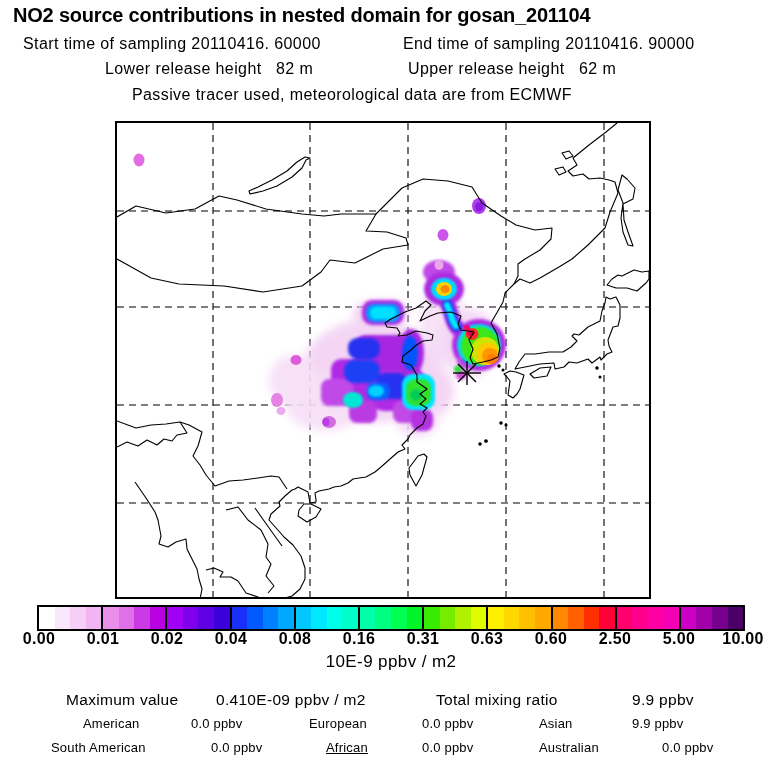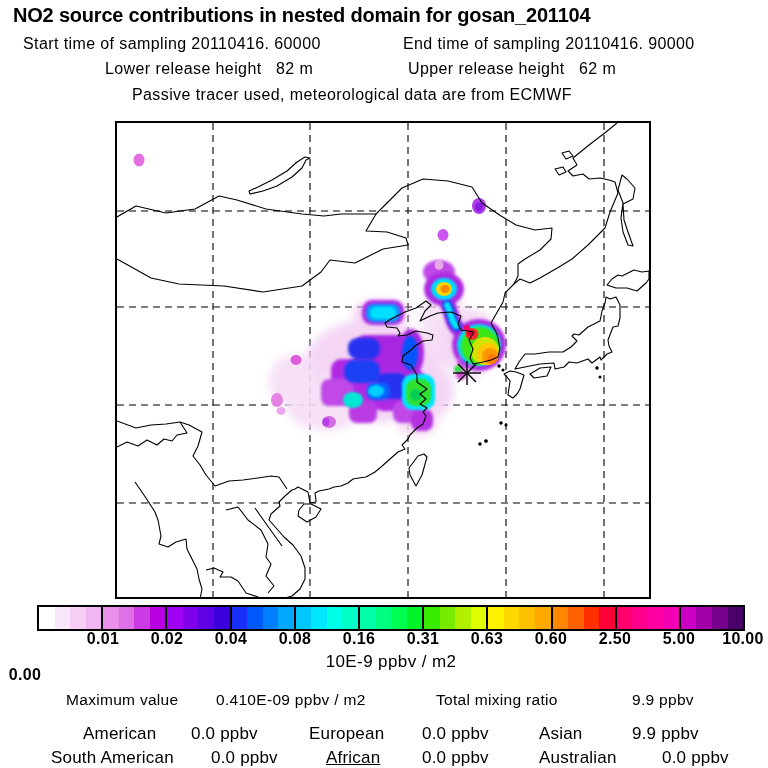--- a/index.html
+++ b/index.html
@@ -9,21 +9,21 @@
   .hline{font-size:16px;letter-spacing:0.4px;}
   .map-frame{position:absolute;left:115px;top:121px;width:532px;height:474px;border:2px solid #000;background:#fff;}
   .cbar{position:absolute;left:37px;top:605px;width:704px;height:22px;border:2px solid #000;display:flex;}
   .cb-seg{flex:1;display:flex;border-right:2px solid #000;}
   .cb-seg:last-child{border-right:none;}
   .cb-cell{flex:1;}
   .cb-labels{position:absolute;left:0;top:630px;width:768px;height:18px;}
   .cb-label{position:absolute;transform:translateX(-50%);font-size:16px;font-weight:bold;letter-spacing:0.3px;white-space:pre;}
   .cb-unit{position:absolute;left:37px;top:652px;width:708px;text-align:center;font-size:17px;letter-spacing:0.4px;}
   .stat1{font-size:15.5px;letter-spacing:0.3px;}
-  .stat2{font-size:17px;letter-spacing:0.2px;margin-top:8px;}
+  .stat2{font-size:13px;letter-spacing:0.2px;}
 </style>
 </head>
 <body>
 
 <div class="abs title" style="left:13px;top:4px;">NO2 source contributions in nested domain for gosan_201104</div>
 <div class="abs hline" style="left:23px;top:35px;">Start time of sampling 20110416. 60000</div>
 <div class="abs hline" style="left:403px;top:35px;">End time of sampling 20110416. 90000</div>
 <div class="abs hline" style="left:105px;top:60px;text-align:center;">Lower release height   82 m</div>
 <div class="abs hline" style="left:408px;top:60px;">Upper release height   62 m</div>
 <div class="abs hline" style="left:132px;top:86px;">Passive tracer used, meteorological data are from ECMWF</div>
@@ -249,21 +249,21 @@
       <div class="cb-cell" style="background: rgb(244, 0, 180);"></div>
     </div>
     <div class="cb-seg">
       <div class="cb-cell" style="background: rgb(204, 0, 196);"></div>
       <div class="cb-cell" style="background: rgb(162, 0, 168);"></div>
       <div class="cb-cell" style="background: rgb(118, 0, 140);"></div>
       <div class="cb-cell" style="background: rgb(74, 0, 104);"></div>
     </div>
   </div>
 <div class="cb-labels">
-    <span class="cb-label" style="left: 25px; margin-top: 36px;">0.00</span>
+    <span class="cb-label" style="left: 39px;">0.00</span>
     <span class="cb-label" style="left: 103px;">0.01</span>
     <span class="cb-label" style="left: 167px;">0.02</span>
     <span class="cb-label" style="left: 231px;">0.04</span>
     <span class="cb-label" style="left: 295px;">0.08</span>
     <span class="cb-label" style="left: 359px;">0.16</span>
     <span class="cb-label" style="left: 423px;">0.31</span>
     <span class="cb-label" style="left: 487px;">0.63</span>
     <span class="cb-label" style="left: 551px;">0.60</span>
     <span class="cb-label" style="left: 615px;">2.50</span>
     <span class="cb-label" style="left: 679px;">5.00</span>

